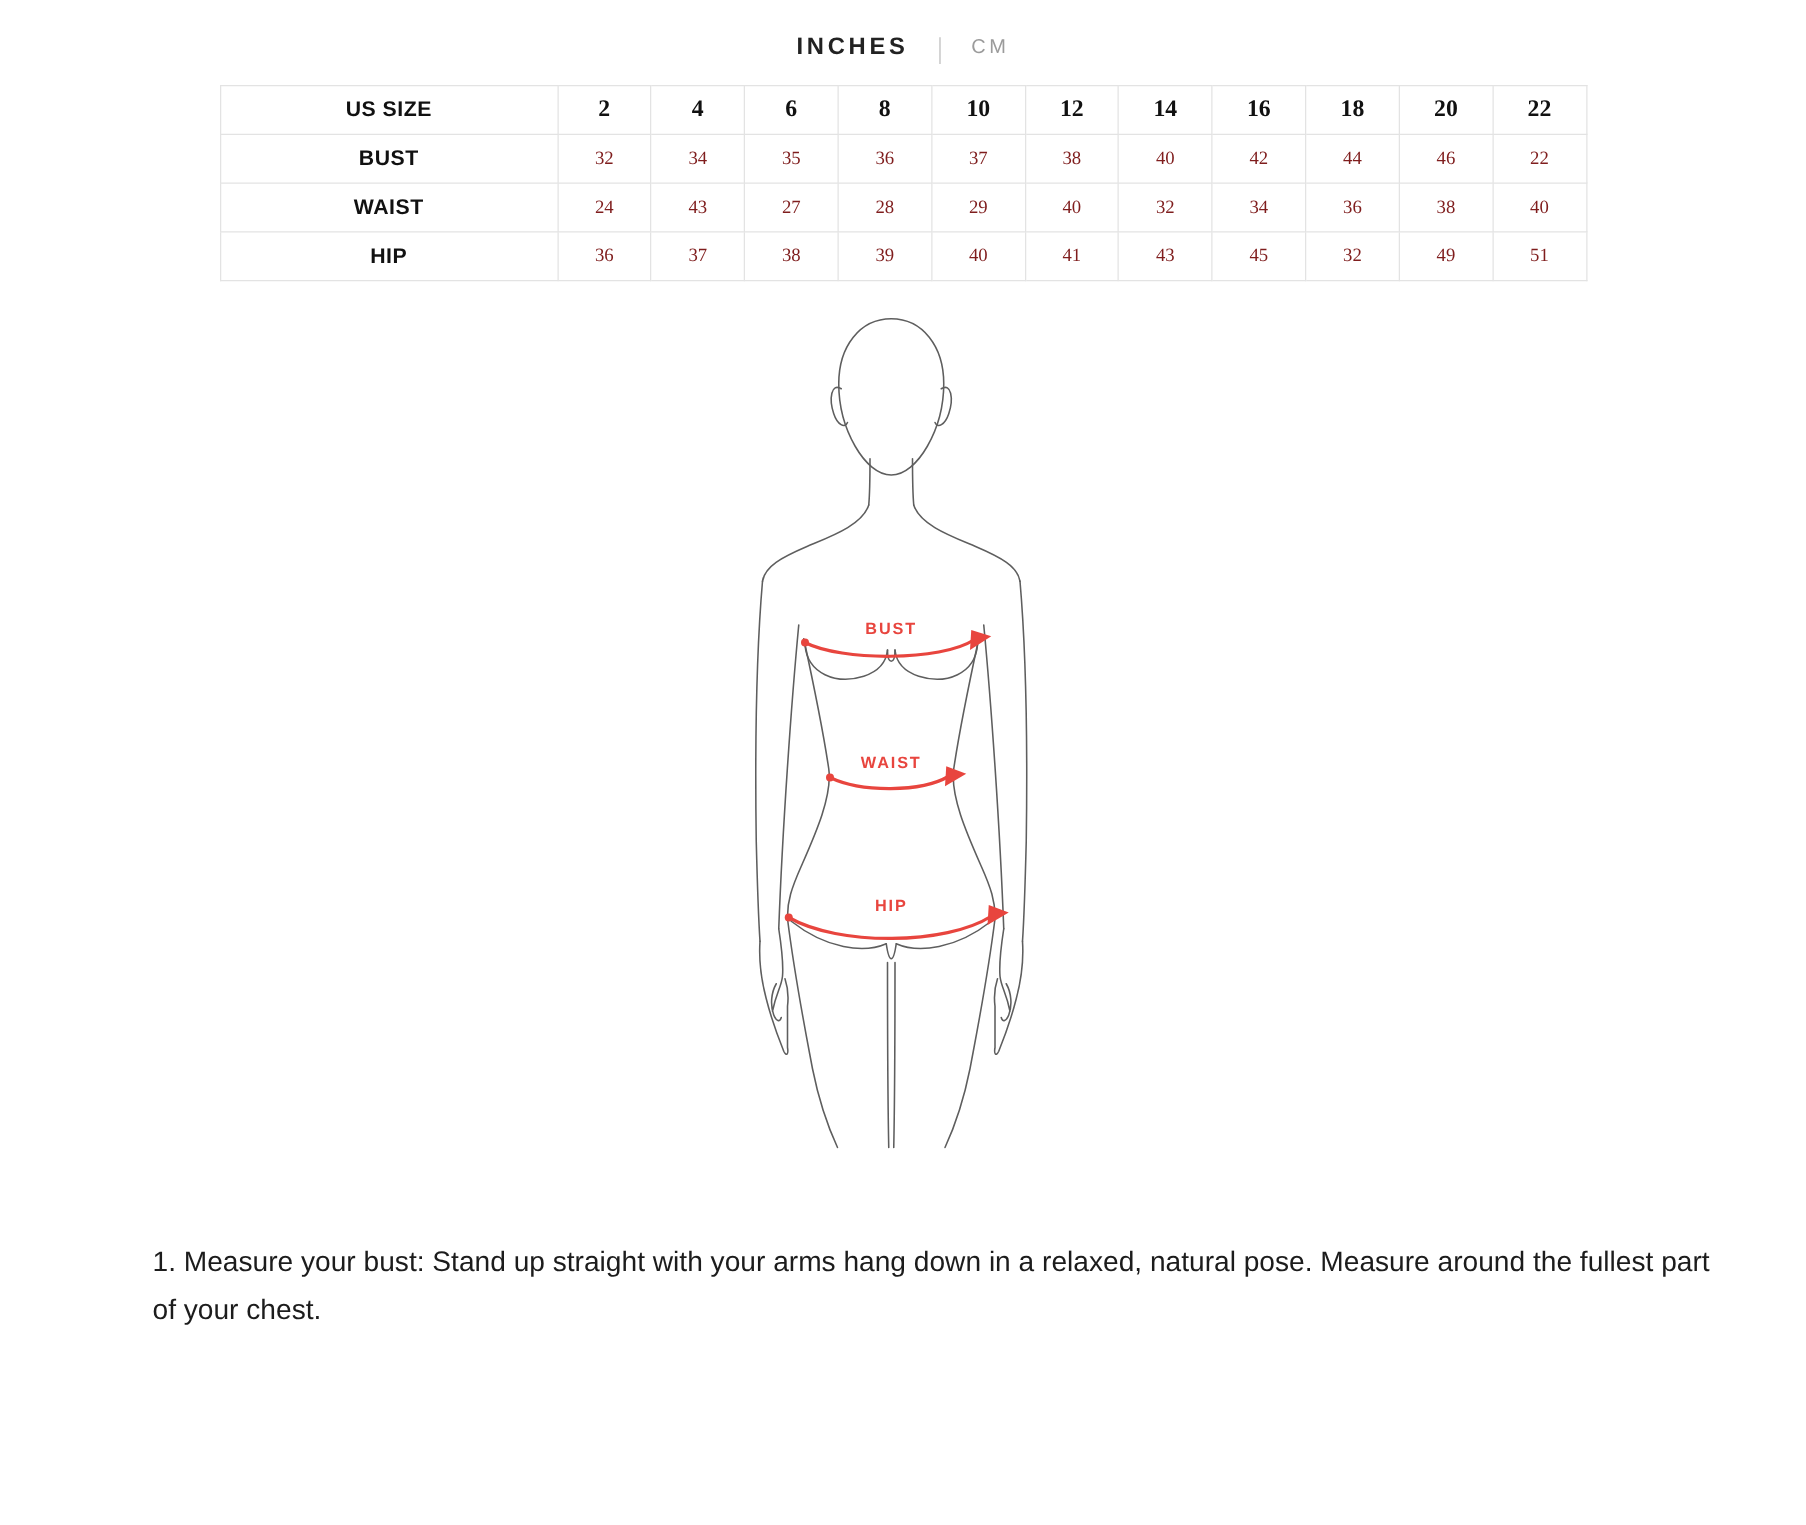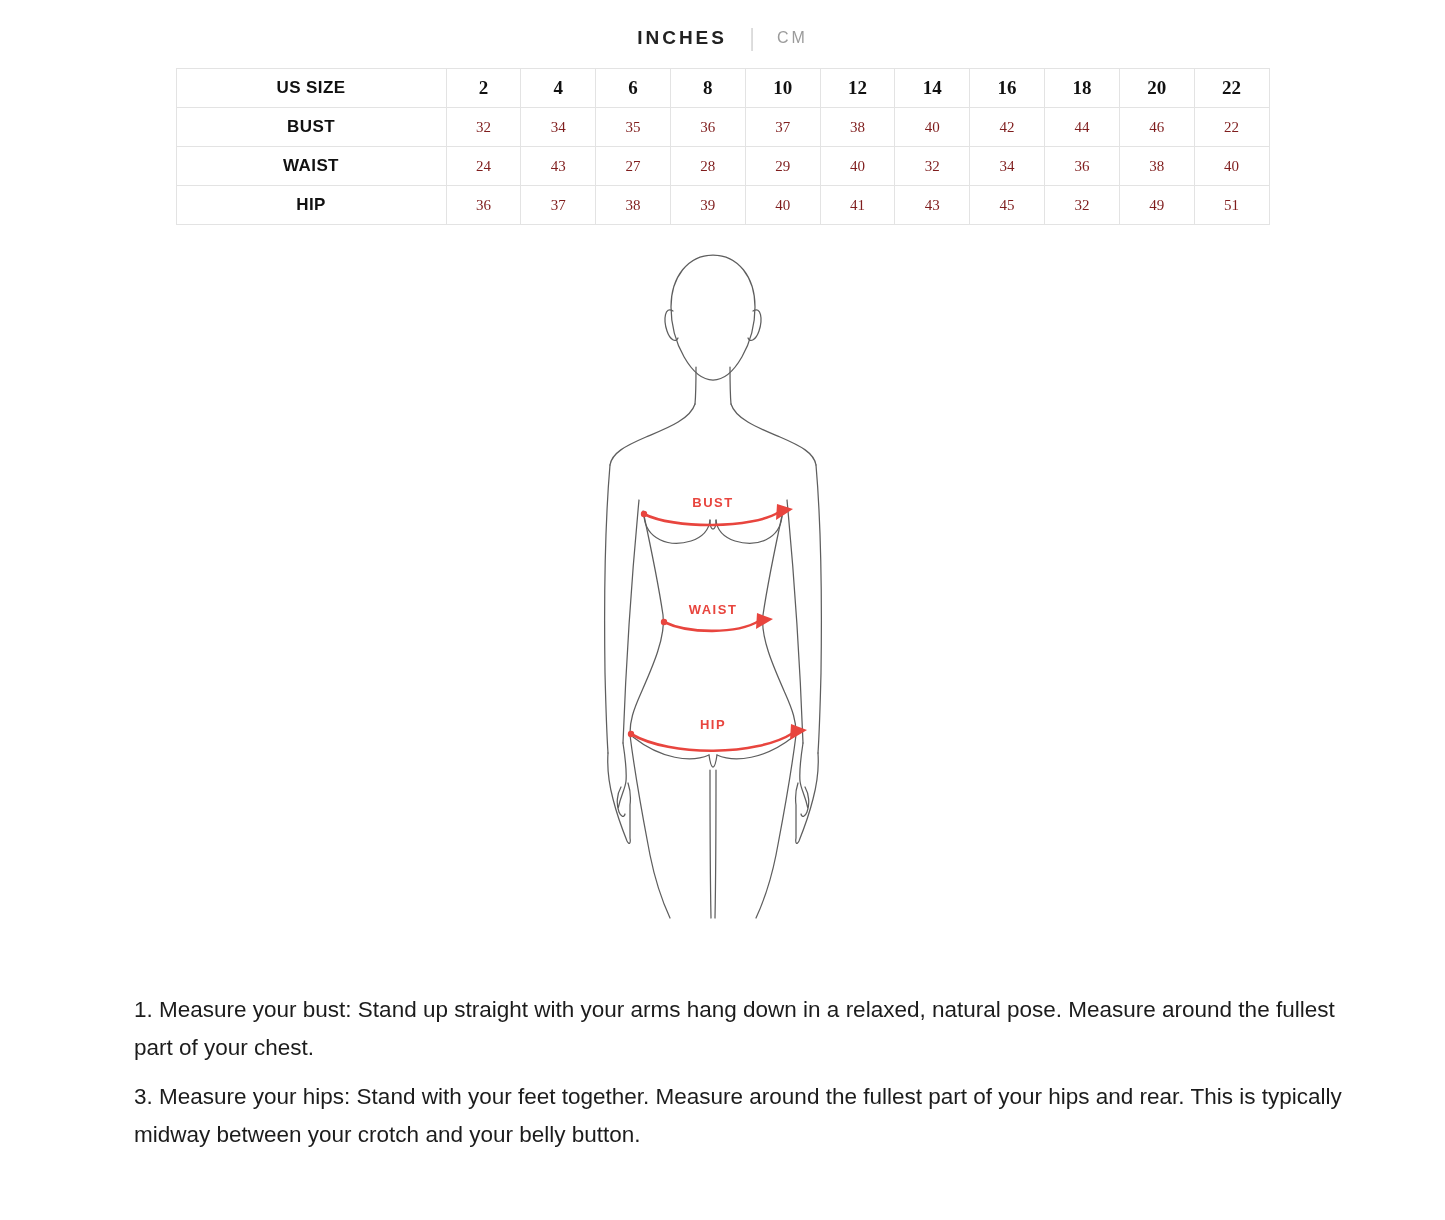--- a/index.html
+++ b/index.html
@@ -76,21 +76,21 @@
   }
 
   
   .instructions {
     margin: 48px 0 0 122px;
     width: 1255px;
     font-size: 22.5px;
     line-height: 37.5px;
     color: #1c1c1c;
   }
-  .instructions p { margin: 12px; }
+  .instructions p { margin: 0; }
 </style>
 </head>
 <body>
 
 <div class="page">
 
   <div class="unit-toggle">
     <span class="unit-inches">INCHES</span>
     <span class="unit-sep">|</span>
     <span class="unit-cm">CM</span>
@@ -232,16 +232,15 @@
       </g>
 
       <text class="measure-label" x="160" y="264" text-anchor="middle">BUST</text>
       <text class="measure-label" x="160" y="371" text-anchor="middle">WAIST</text>
       <text class="measure-label" x="160" y="486" text-anchor="middle">HIP</text>
     </svg>
   </div>
 
   <div class="instructions">
     <p>1. Measure your bust: Stand up straight with your arms hang down in a relaxed, natural pose. Measure around the fullest part of your chest.</p>
-    <p>3. Measure your hips: Stand with your feet together. Measure around the fullest part of your hips and rear. This is typically midway between your crotch and your belly button.</p>
   </div>
 
 </div>
 
 </body></html>

